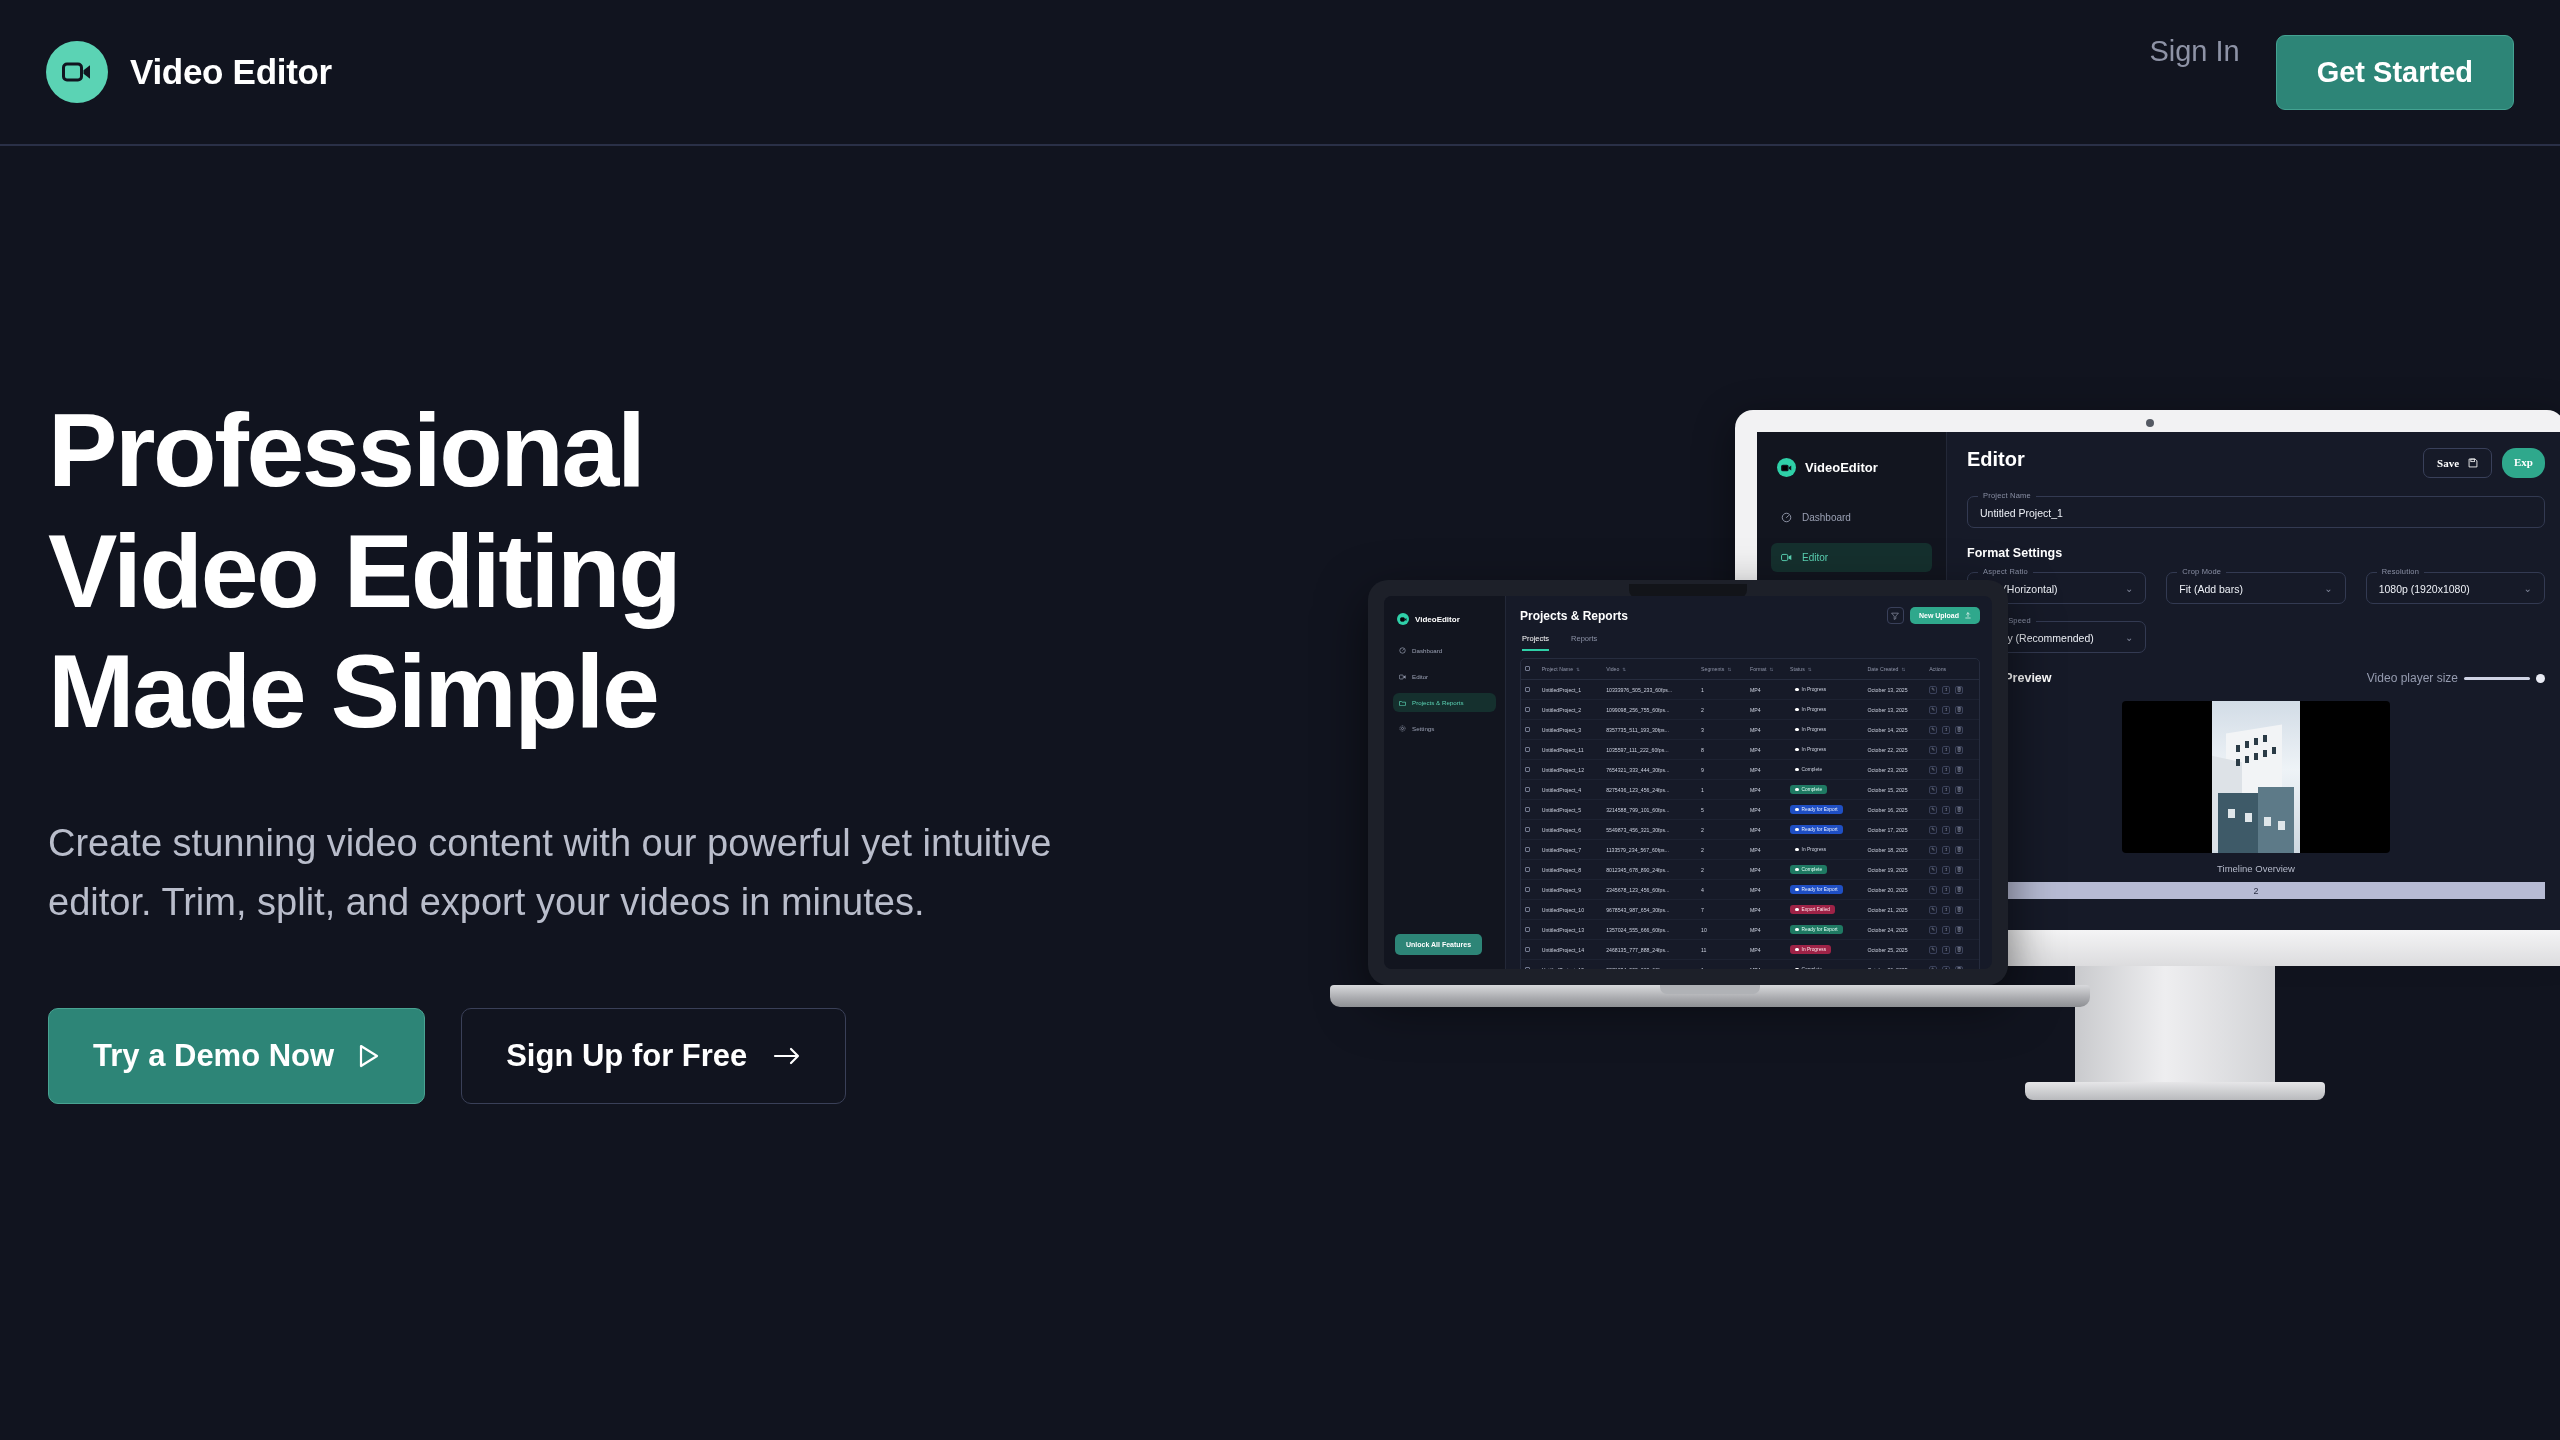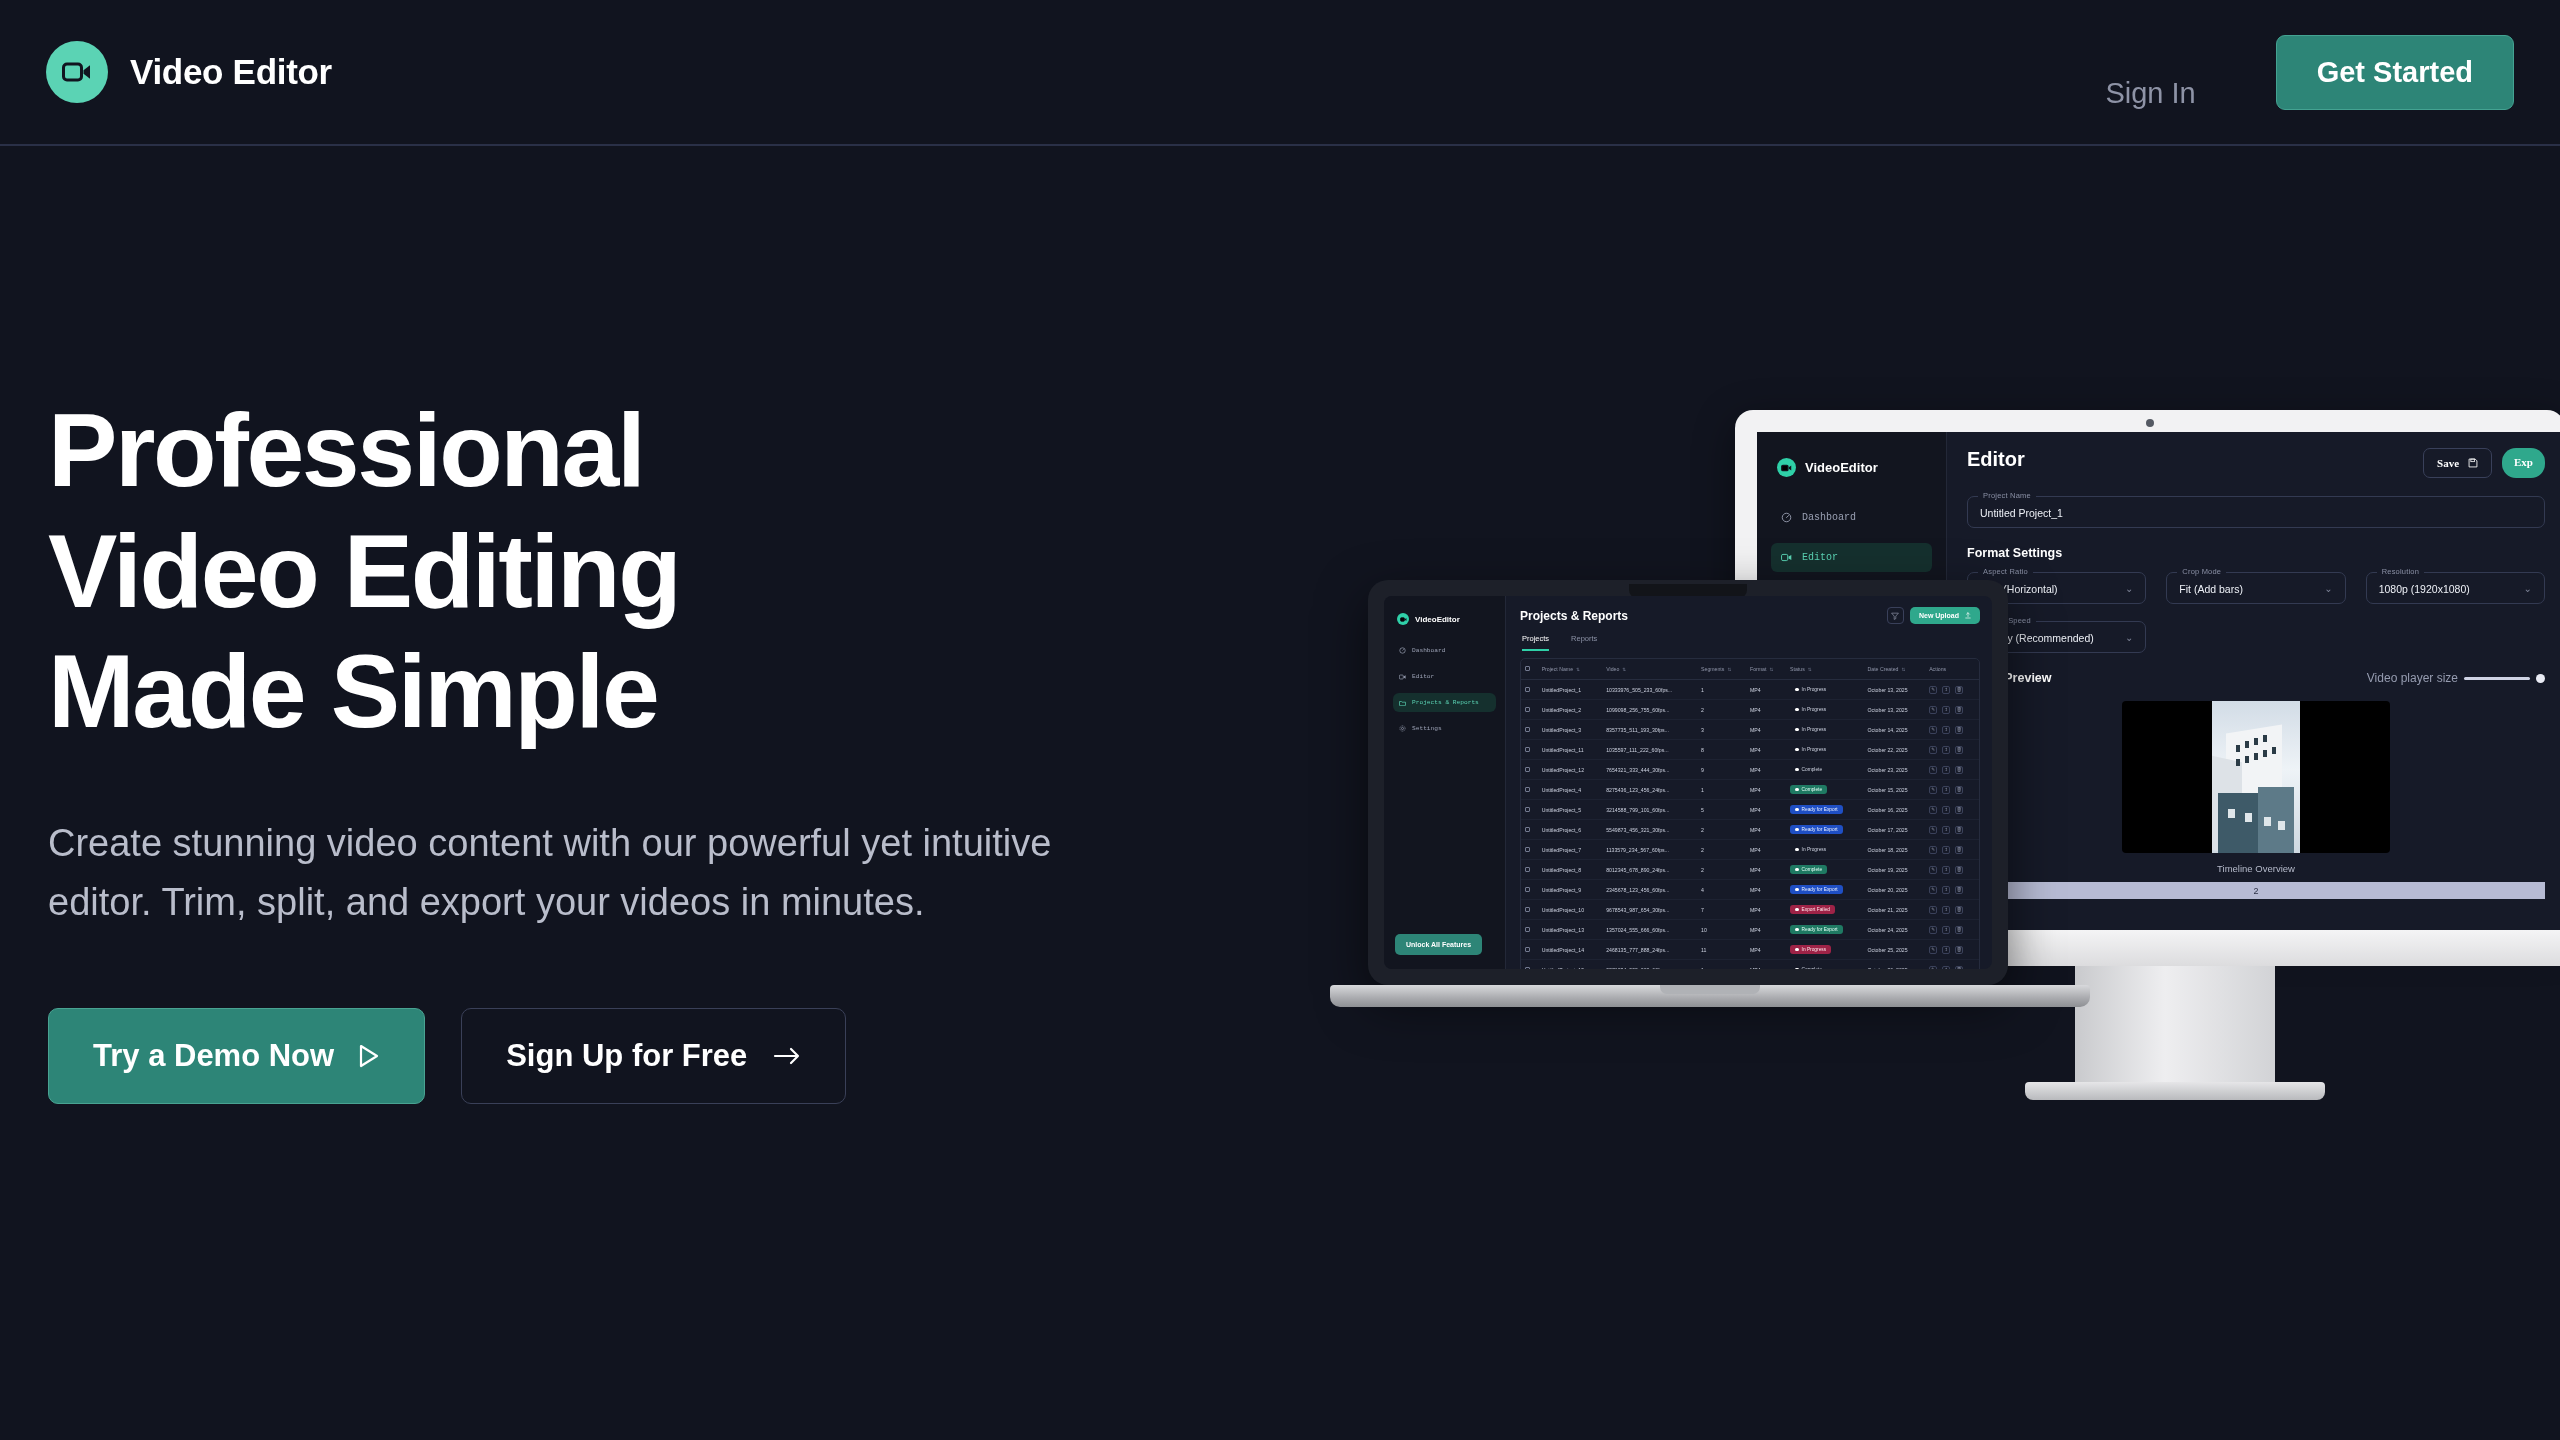--- a/index.html
+++ b/index.html
@@ -19,21 +19,21 @@
     display: flex; align-items: center; justify-content: space-between;
     padding: 0 46px 0 46px;
   }
   .brand { display: flex; align-items: center; gap: 22px; }
   .brand-logo {
     width: 62px; height: 62px; border-radius: 50%;
     background: #5bd3b4;
     display: flex; align-items: center; justify-content: center;
   }
   .brand-name { color: #ffffff; font-size: 35px; font-weight: bold; letter-spacing: -0.3px; text-align: center; }
-  .header-right { display: flex; align-items: flex-end; gap: 80px; }
+  .header-right { display: flex; align-items: flex-start; gap: 36px; }
   .signin-link { color: #8e93a6; font-size: 29px; font-weight: 500; cursor: pointer; }
   .get-started-btn {
     background: #2d8577; color: #ffffff; font-size: 29px; font-weight: bold;
     padding: 20px 40px; border-radius: 9px; border: 1px solid #44a392;
     cursor: pointer;
   }
 
   
   .hero-copy { position: absolute; left: 48px; top: 390px; width: 1100px; }
   .hero-title {
@@ -112,21 +112,21 @@
   .laptop-notch-base {
     position: absolute; left: 330px; top: 405px; width: 100px; height: 9px;
     background: #b0b2b6; border-radius: 0 0 7px 7px;
   }
 
   
   .app { display: flex; width: 100%; height: 100%; background: #161a28; color: #e4e7ef; }
   .app-side { background: #12151f; border-right: 1px solid #232838; flex: 0 0 auto; position: relative; }
   .app-brand { display: flex; align-items: center; }
   .app-dot { border-radius: 50%; background: #2fd0a8; display:flex; align-items:center; justify-content:center; }
-  .nav-item { display: flex; align-items: center; color: #9aa0b3; white-space: nowrap; cursor: pointer; font-family: Liberation Mono, monospace; }
+  .nav-item { display: flex; align-items: center; color: #9aa0b3; white-space: nowrap; cursor: pointer; }
   .nav-item.active { background: #15302e; color: #5bd3b4; border-radius: 6px; }
   .app-main { flex: 1; min-width: 0; position: relative; }
 
   
   .m-app .app-side { width: 190px; padding: 18px 14px; }
   .m-app .app-brand { gap: 9px; margin: 8px 0 26px 6px; }
   .m-app .app-dot { width: 19px; height: 19px; }
   .m-app .app-brand-name { font-size: 13px; font-weight: bold; color: #fff; }
   .m-app .nav-item { gap: 10px; padding: 9px 10px; font-size: 10px; margin-bottom: 11px; }
   .m-app .app-main { padding: 16px 20px; }

